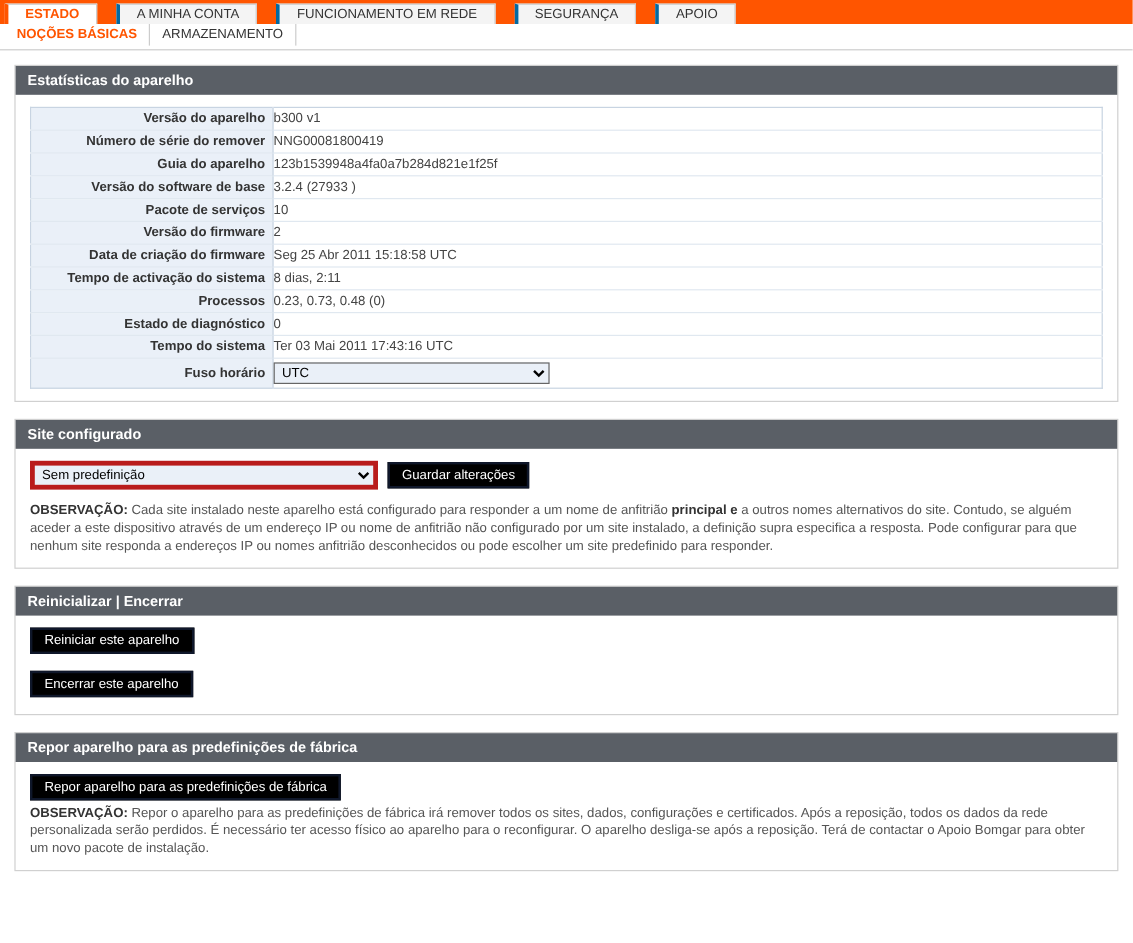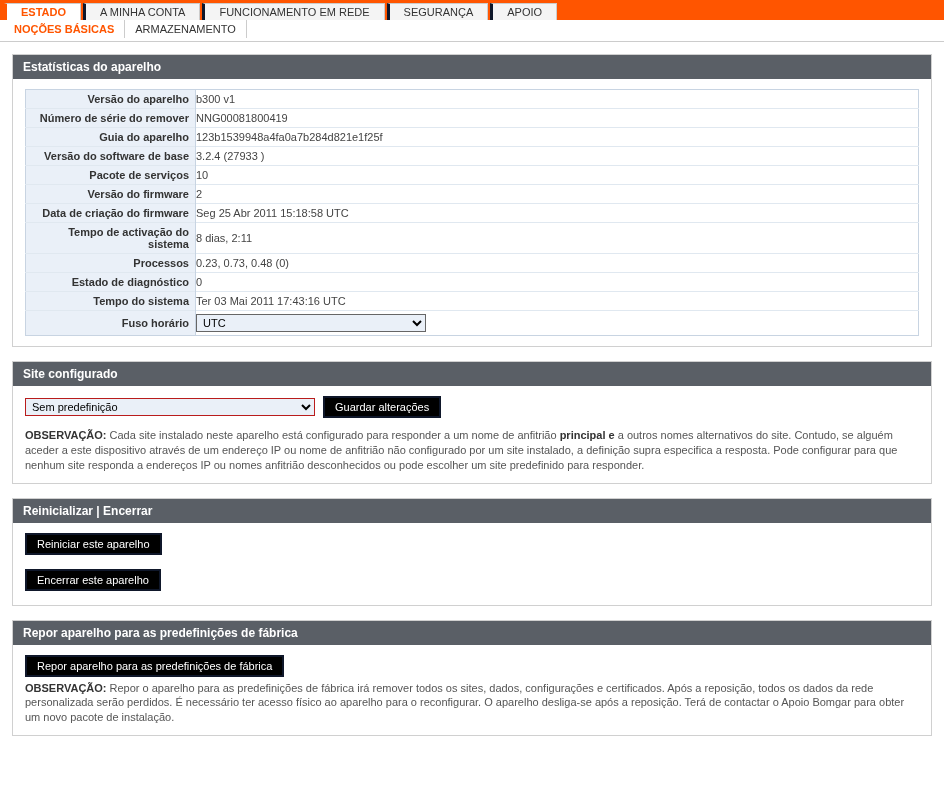--- a/index.html
+++ b/index.html
@@ -9,31 +9,31 @@
     font-family: Arial, Helvetica, sans-serif;
     font-size: 11px;
     background: #fff;
     color: #333;
   }
   .main-tabs {
     display: flex;
     background: #ff5500;
     height: 20px;
     padding-left: 4px;
-    gap: 2px;
+    gap: 16px;
     align-items: center;
   }
   .main-tab {
     background: #f4f4f4;
     color: #333;
     padding: 2px 14px 2px 14px;
     font-size: 11px;
     cursor: pointer;
     border-top: 1px solid #ccc;
-    border-left: 3px solid #0f172a;
+    border-left: 3px solid #0369a1;
     border-right: 1px solid #ccc;
     position: relative;
     top: 1px;
     height: 17px;
     line-height: 13px;
   }
   .main-tab.active {
     background: #fff;
     color: #ff5500;
     font-weight: bold;
@@ -84,21 +84,21 @@
   table.stats tr {
     border-bottom: 1px solid #e0e8f0;
   }
   table.stats tr:last-child { border-bottom: none; }
   table.stats td.label {
     background: #eaf0f8;
     color: #333;
     font-weight: bold;
     text-align: right;
     padding: 3px 6px 3px 4px;
-    width: 170px;
+    width: 202px;
     font-size: 11px;
     border-right: 1px solid #c8d4e2;
     vertical-align: middle;
   }
   table.stats td.value {
     padding: 3px 0;
     font-size: 11px;
     color: #444;
     vertical-align: middle;
   }
@@ -106,21 +106,21 @@
     width: 230px;
     font-size: 11px;
     background: #eaf0f8;
     border: 1px solid #666;
     padding: 1px 2px;
   }
   .select-default-site {
     width: 290px;
     font-size: 11px;
     background: #eaf0f8;
-    border: 1px solid #b91c1c;
+    border: 4px solid #b91c1c;
     padding: 1px 2px;
     margin-right: 8px;
   }
   .btn {
     background: #000000;
     color: #fff;
     border: 2px solid #0f172a;
     padding: 3px 10px;
     font-size: 11px;
     cursor: pointer;

